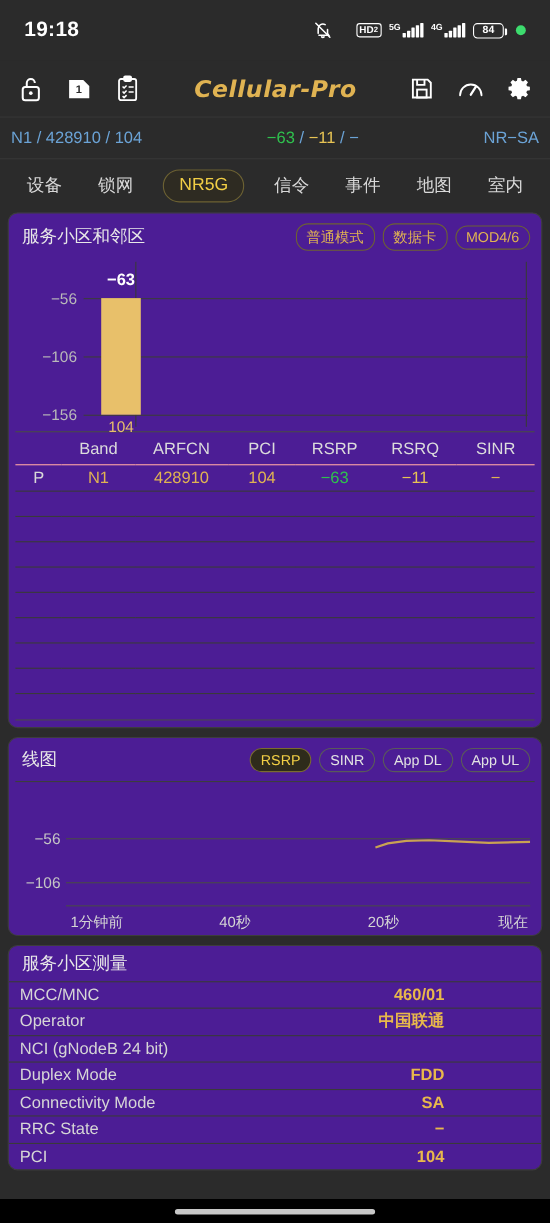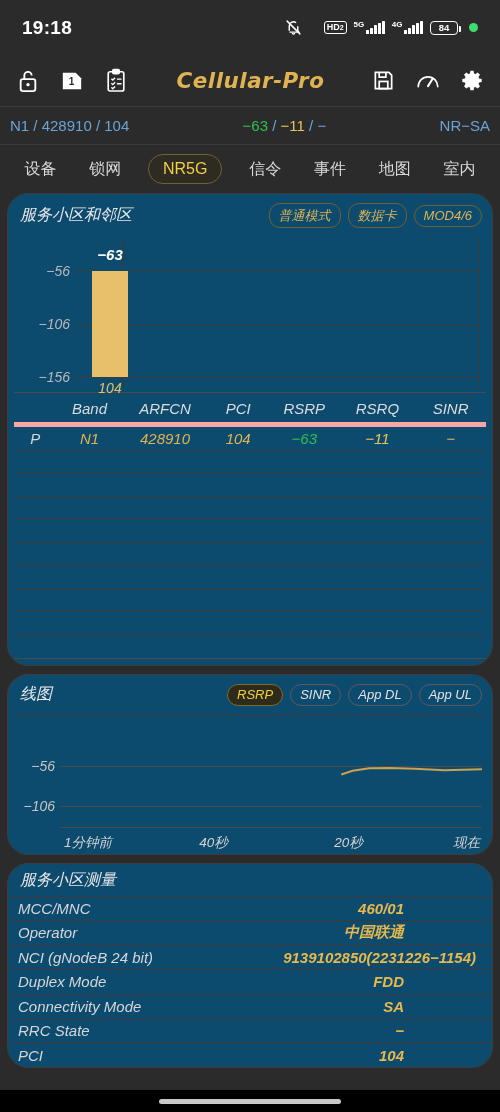--- a/index.html
+++ b/index.html
@@ -76,22 +76,22 @@
   .tab { color: #d8d8d8; font-size: 16px; padding: 4px 6px; }
   .tab.active {
     color: #f2cf45; border: 1.5px solid #6d6233; border-radius: 16px;
     padding: 5px 14px; background: #2e2b22;
   }
 
   
   .content { flex: 1 1 auto; padding: 0 7px; overflow: hidden; }
 
   .card {
-    background: #0c4a6e; border: 1px solid #3d3d3d; border-radius: 21px;
-    margin-bottom: 8px; overflow: hidden; font-style: italic;
+    background: #4c1d95; border: 1px solid #3d3d3d; border-radius: 9px;
+    margin-bottom: 8px; overflow: hidden;
   }
   .card-head {
     display: flex; align-items: center; justify-content: space-between;
     padding: 9px 10px 8px 12px;
   }
   .card-title { color: #e8e8e8; font-size: 16px; }
   .chip-row { display: flex; gap: 7px; align-items: center; }
   .chip {
     font-size: 13px; padding: 2.5px 9px; border-radius: 11px;
     border: 1px solid #6d6233; color: #e0b352; background: transparent; white-space: nowrap;
@@ -116,21 +116,21 @@
     transform: translateX(-50%);
   }
   .bc-xlabel {
     position: absolute; color: #e8c06a; font-size: 14px; transform: translateX(-50%);
   }
 
   
   .celltable { width: 100%; border-collapse: collapse; margin-top: 4px; }
   .celltable th {
     color: #dcdcdc; font-size: 15px; font-weight: normal; padding: 3px 4px 5px;
-    border-bottom: 5px solid #fca5a5; text-align: center;
+    border-bottom: 1px solid #fca5a5; text-align: center;
   }
   .celltable td {
     font-size: 15px; padding: 3px 4px; text-align: center; height: 23px;
     border-bottom: 1px solid #3a3a3a; color: #e0b352;
   }
   .celltable td.mark { color: #d9d9d9; }
   .celltable td.g { color: #2fc14e; }
   .celltable td.y { color: #e8c454; }
   .celltable tr.empty td { height: 23px; }
   .tbl-wrap { border: 1px solid #4a4a4a; border-left: none; border-right: none; margin: 4px 6px 6px; }
@@ -394,21 +394,20 @@
       <div class="meas-row">
         <span class="meas-key">MCC/MNC</span>
         <span class="meas-val">460/01</span>
       </div>
       <div class="meas-row">
         <span class="meas-key">Operator</span>
         <span class="meas-val">中国联通</span>
       </div>
       <div class="meas-row">
         <span class="meas-key">NCI (gNodeB 24 bit)</span>
-        <span class="meas-val" style="padding-right:6px">9139102850(2231226−1154)</span>
       </div>
       <div class="meas-row">
         <span class="meas-key">Duplex Mode</span>
         <span class="meas-val">FDD</span>
       </div>
       <div class="meas-row">
         <span class="meas-key">Connectivity Mode</span>
         <span class="meas-val">SA</span>
       </div>
       <div class="meas-row">

